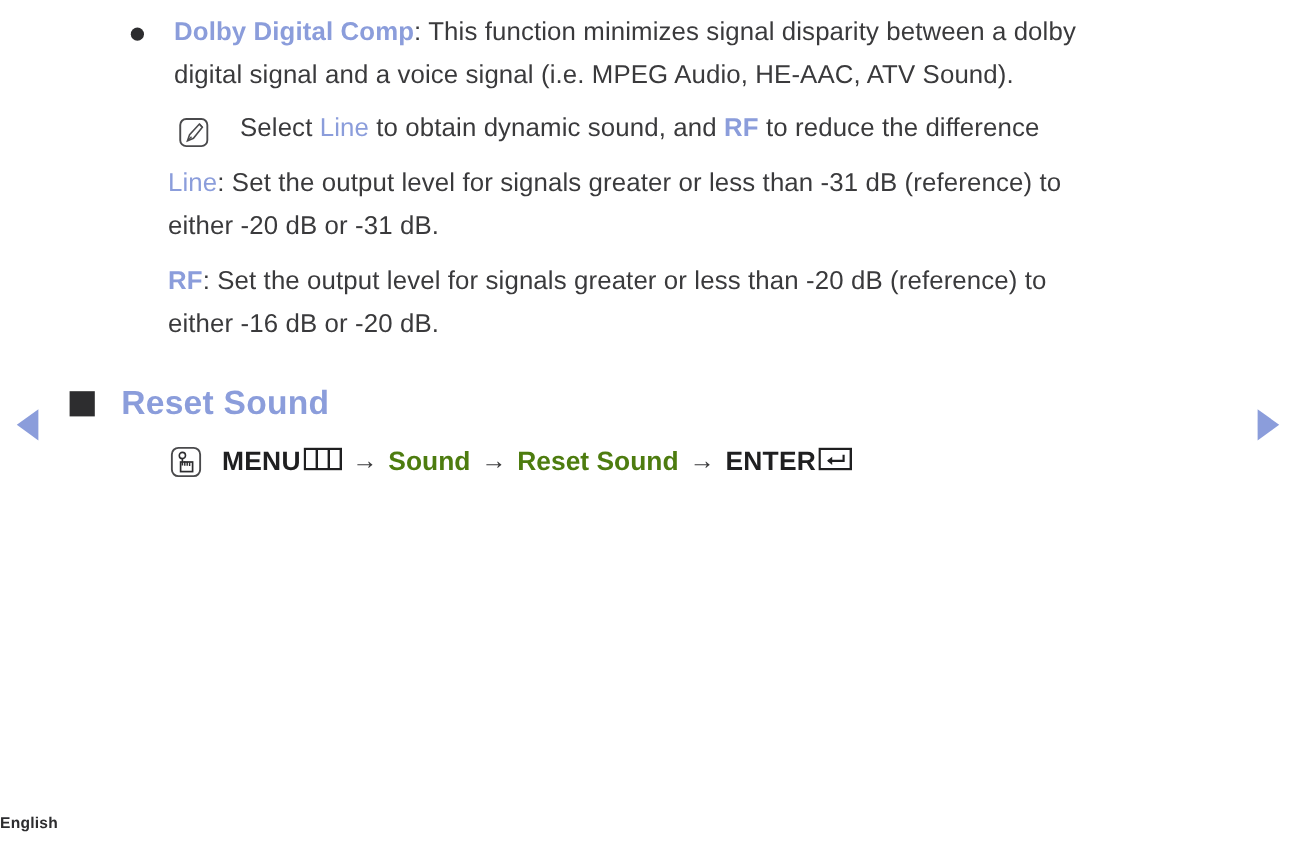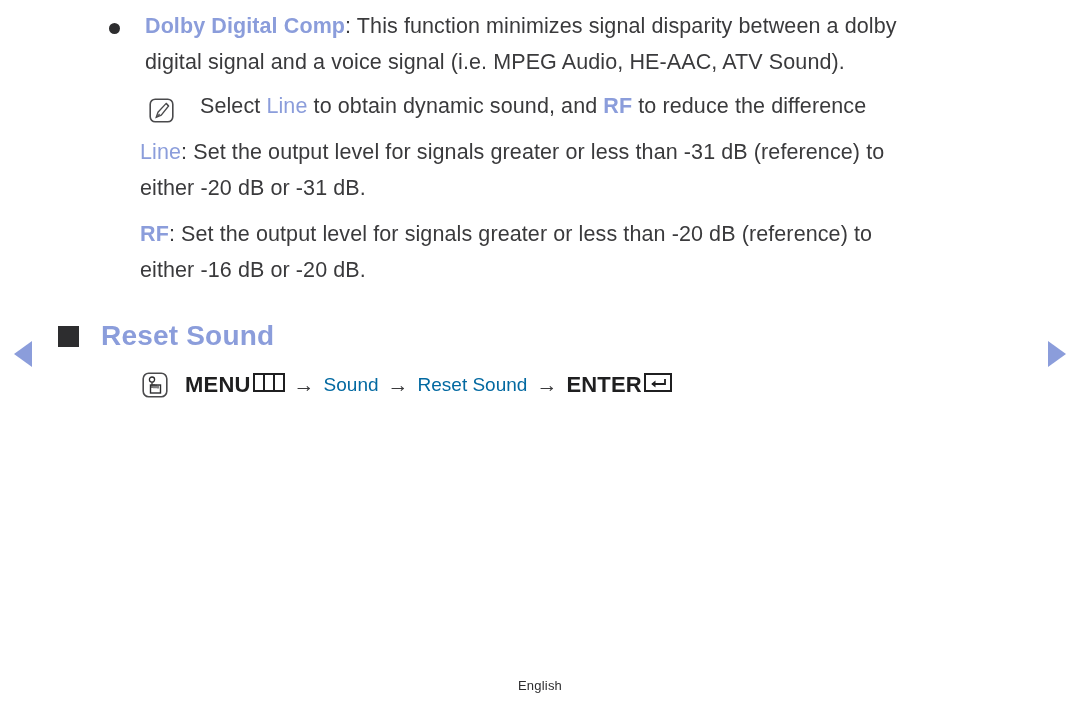--- a/index.html
+++ b/index.html
@@ -149,23 +149,23 @@
     display: inline-block;
     vertical-align: -2px;
     margin-left: 2px;
   }
   .arrow-sep {
     margin: 0 9px;
     color: #3a3a3c;
     font-size: 21px;
   }
   .path-accent {
-    color: #0369a1;
-    font-weight: normal;
-    font-size: 19px;
+    color: #4d7c0f;
+    font-weight: bold;
+    font-size: 22px;
   }
   .enter-word {
     font-weight: bold;
     color: #1f1f20;
     letter-spacing: 0.2px;
     text-align: center;
   }
   .enter-glyph {
     display: inline-block;
     vertical-align: -3px;
@@ -181,23 +181,23 @@
     line-height: 34px;
     color: #3a3a3c;
   }
 
   
   .footer {
     position: absolute;
     left: 0;
     right: 0;
     top: 678px;
-    text-align: center;
+    text-align: left;
     font-size: 13px;
-    font-weight: normal;
+    font-weight: bold;
     color: #2d2d2f;
     letter-spacing: 0.2px;
   }
 </style>
 </head>
 <body>
 
 <div class="page">
 
   <div class="nav-arrow left"></div>

